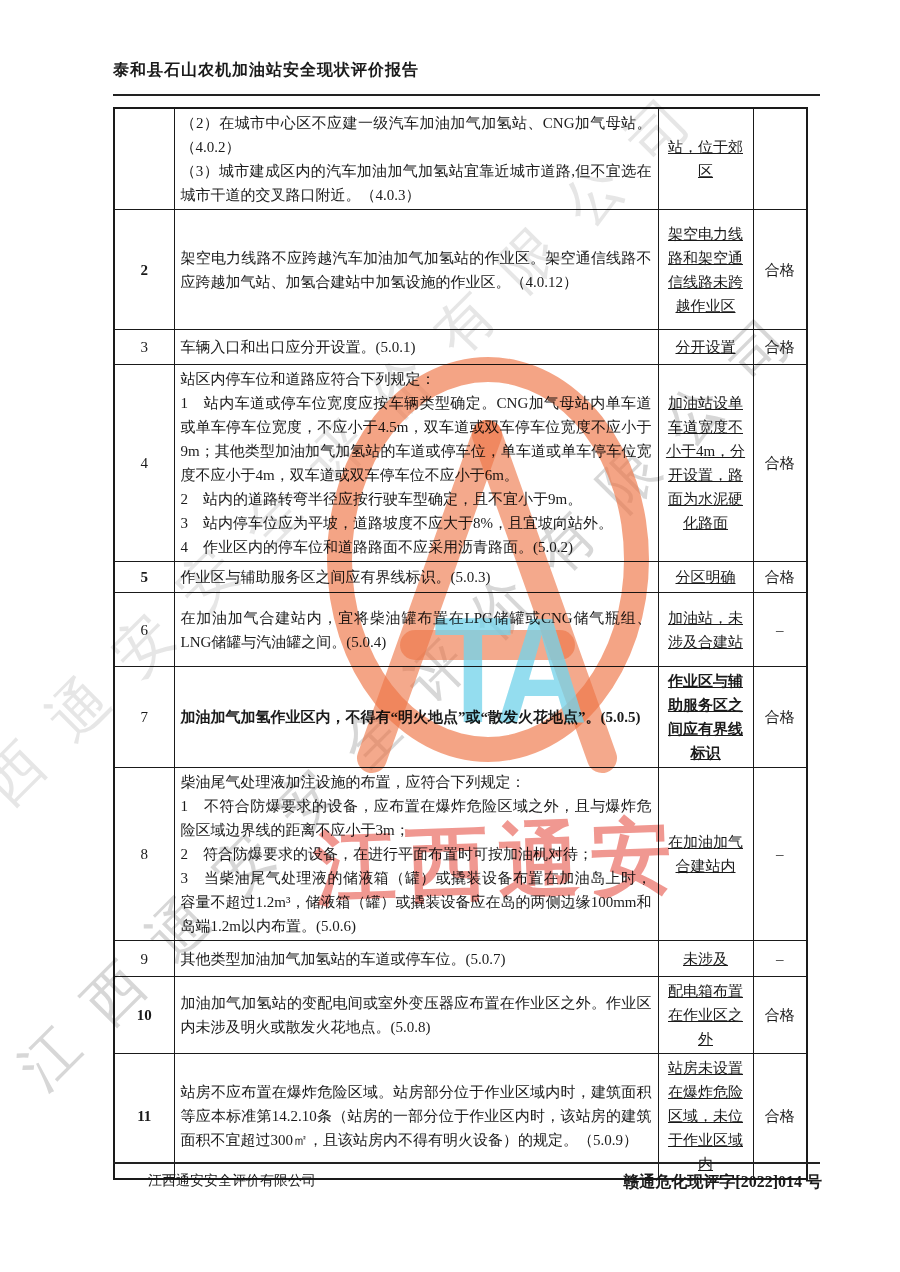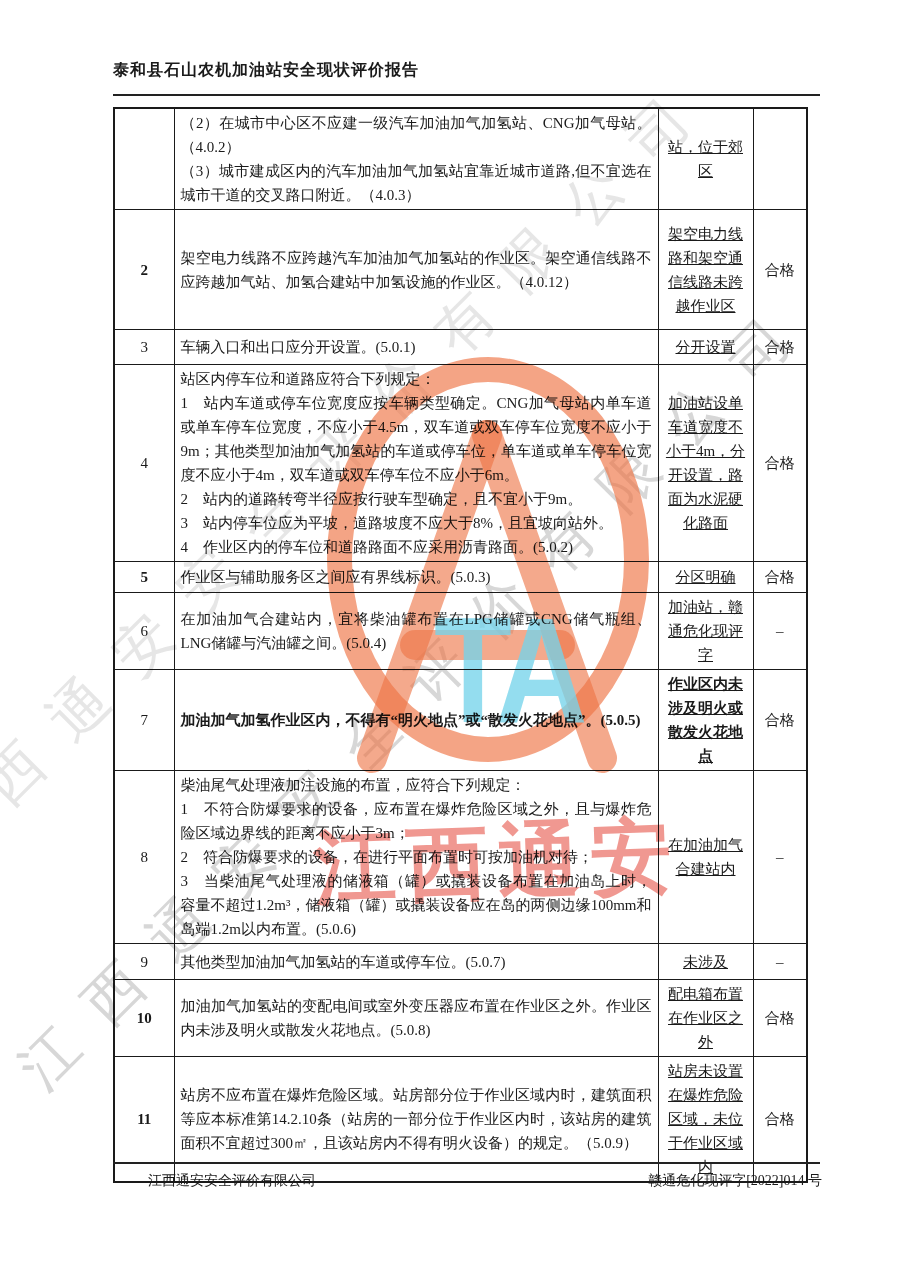--- a/index.html
+++ b/index.html
@@ -65,21 +65,21 @@
   .wm-red {
     position:absolute; left:314px; top:808px;
     font-size:82px; font-weight:bold; letter-spacing:10px;
     color:rgba(226,58,45,0.52); white-space:nowrap;
     transform:rotate(-2deg);
   }
 
   
   .footer-company { position:absolute; left:148px; top:1172px; font-size:14px; }
   .footer-page    { position:absolute; left:113px; top:1172px; width:707px; text-align:center; font-size:14px; }
-  .footer-doc     { position:absolute; right:78px;  top:1172px; font-size:14px; }
+  .footer-doc     { position:absolute; right:78px;  top:1172px; font-size:16px;font-weight:bold; }
 </style>
 </head>
 <body>
 
 <div class="page">
 
   <div class="page-title">泰和县石山农机加油站安全现状评价报告</div>
   <div class="head-rule"></div>
 
   <table class="report">
@@ -115,27 +115,27 @@
     </tr>
     <tr style="height:31px">
       <td class="c-num bold">5</td>
       <td class="c-content">作业区与辅助服务区之间应有界线标识。(5.0.3)</td>
       <td class="c-result">分区明确</td>
       <td class="c-status">合格</td>
     </tr>
     <tr style="height:74px">
       <td class="c-num">6</td>
       <td class="c-content">在加油加气合建站内，宜将柴油罐布置在LPG储罐或CNG储气瓶组、LNG储罐与汽油罐之间。(5.0.4)</td>
-      <td class="c-result">加油站，赣通危化现评字</td>
+      <td class="c-result">加油站，未涉及合建站</td>
       <td class="c-status">–</td>
     </tr>
     <tr style="height:98px">
       <td class="c-num">7</td>
       <td class="c-content bold">加油加气加氢作业区内，不得有“明火地点”或“散发火花地点”。(5.0.5)</td>
-      <td class="c-result bold">作业区内未涉及明火或散发火花地点</td>
+      <td class="c-result bold">作业区与辅助服务区之间应有界线标识</td>
       <td class="c-status">合格</td>
     </tr>
     <tr style="height:165px">
       <td class="c-num">8</td>
       <td class="c-content">柴油尾气处理液加注设施的布置，应符合下列规定：
 1　不符合防爆要求的设备，应布置在爆炸危险区域之外，且与爆炸危险区域边界线的距离不应小于3m；
 2　符合防爆要求的设备，在进行平面布置时可按加油机对待；
 3　当柴油尾气处理液的储液箱（罐）或撬装设备布置在加油岛上时，容量不超过1.2m³，储液箱（罐）或撬装设备应在岛的两侧边缘100mm和岛端1.2m以内布置。(5.0.6)</td>
       <td class="c-result">在加油加气合建站内</td>
       <td class="c-status">–</td>

